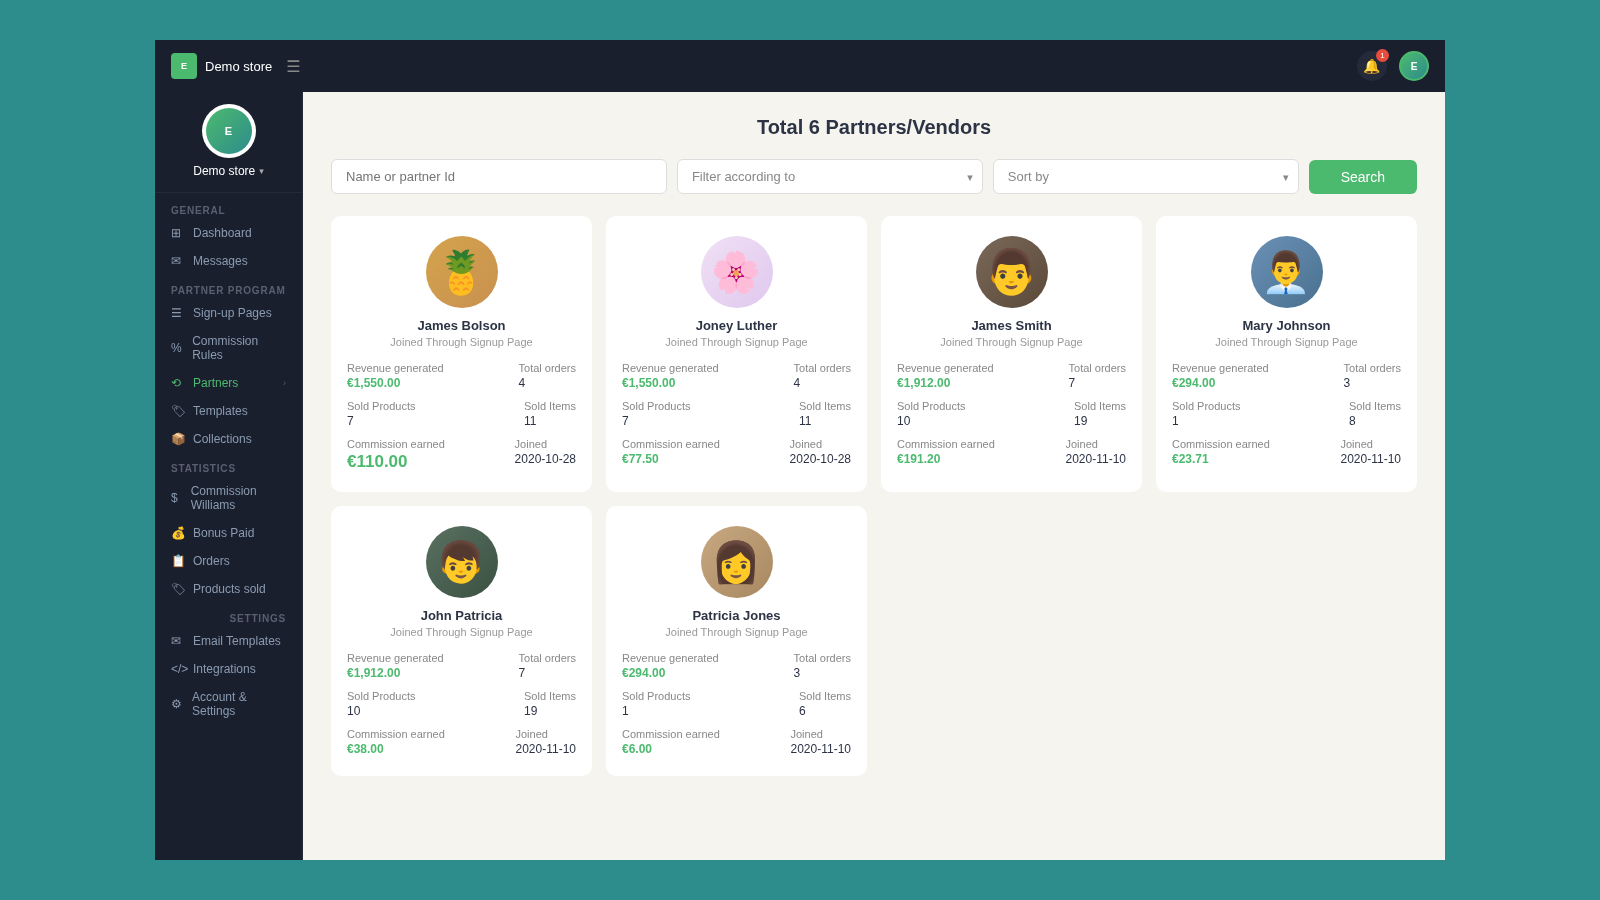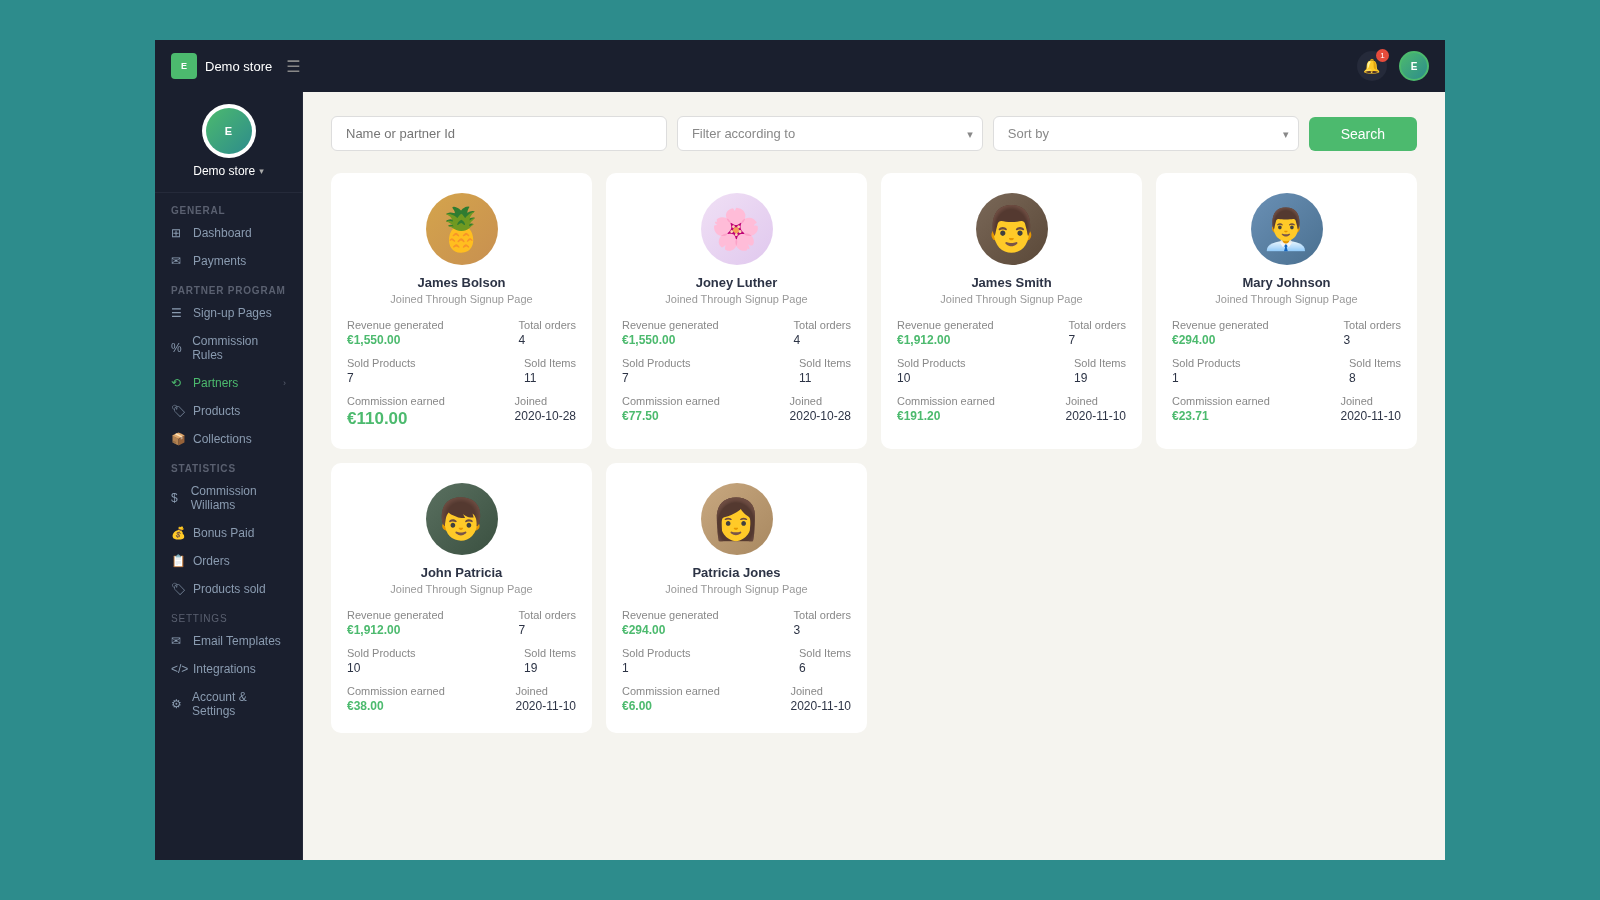--- a/index.html
+++ b/index.html
@@ -39,40 +39,40 @@
     </div>
   </div>
 
   <div style="color:#5a6070;font-size:10px;font-weight:600;text-transform:uppercase;letter-spacing:0.08em;padding:6px 16px 3px;">GENERAL</div>
   <div style="display:flex;align-items:center;gap:8px;padding:7px 16px;color:#8a9bb0;font-size:12px;cursor:pointer;">
     <span style="font-size:12px;width:14px;">⊞</span>
     <span>Dashboard</span>
   </div>
   <div style="display:flex;align-items:center;gap:8px;padding:7px 16px;color:#8a9bb0;font-size:12px;cursor:pointer;">
     <span style="font-size:12px;width:14px;">✉</span>
-    <span>Payments</span>
+    <span>Messages</span>
   </div>
 
   <div style="color:#5a6070;font-size:10px;font-weight:600;text-transform:uppercase;letter-spacing:0.08em;padding:10px 16px 3px;">PARTNER PROGRAM</div>
   <div style="display:flex;align-items:center;gap:8px;padding:7px 16px;color:#8a9bb0;font-size:12px;cursor:pointer;">
     <span style="font-size:12px;width:14px;">☰</span>
     <span>Sign-up Pages</span>
   </div>
   <div style="display:flex;align-items:center;gap:8px;padding:7px 16px;color:#8a9bb0;font-size:12px;cursor:pointer;">
     <span style="font-size:12px;width:14px;">%</span>
     <span>Commission Rules</span>
   </div>
   <div style="display:flex;align-items:center;gap:8px;padding:7px 16px;color:#4cba6e;font-size:12px;cursor:pointer;">
     <span style="font-size:12px;width:14px;">⟲</span>
     <span style="flex:1;">Partners</span>
     <span style="font-size:9px;color:#5a6070;">›</span>
   </div>
   <div style="display:flex;align-items:center;gap:8px;padding:7px 16px;color:#8a9bb0;font-size:12px;cursor:pointer;">
     <span style="font-size:12px;width:14px;">🏷</span>
-    <span>Products</span>
+    <span>Templates</span>
   </div>
   <div style="display:flex;align-items:center;gap:8px;padding:7px 16px;color:#8a9bb0;font-size:12px;cursor:pointer;">
     <span style="font-size:12px;width:14px;">📦</span>
     <span>Collections</span>
   </div>
 
   <div style="color:#5a6070;font-size:10px;font-weight:600;text-transform:uppercase;letter-spacing:0.08em;padding:10px 16px 3px;">STATISTICS</div>
   <div style="display:flex;align-items:center;gap:8px;padding:7px 16px;color:#8a9bb0;font-size:12px;cursor:pointer;">
     <span style="font-size:12px;width:14px;">$</span>
     <span>Commission Williams</span>
@@ -83,37 +83,38 @@
   </div>
   <div style="display:flex;align-items:center;gap:8px;padding:7px 16px;color:#8a9bb0;font-size:12px;cursor:pointer;">
     <span style="font-size:12px;width:14px;">📋</span>
     <span>Orders</span>
   </div>
   <div style="display:flex;align-items:center;gap:8px;padding:7px 16px;color:#8a9bb0;font-size:12px;cursor:pointer;">
     <span style="font-size:12px;width:14px;">🏷</span>
     <span>Products sold</span>
   </div>
 
-  <div style="color:#5a6070;font-size:10px;font-weight:400;text-transform:uppercase;letter-spacing:0.08em;padding:10px 16px 3px;">SETTINGS</div>
+  <div style="color:#5a6070;font-size:10px;font-weight:700;text-transform:uppercase;letter-spacing:0.08em;padding:10px 16px 3px;text-align:right;">SETTINGS</div>
   <div style="display:flex;align-items:center;gap:8px;padding:7px 16px;color:#8a9bb0;font-size:12px;cursor:pointer;">
     <span style="font-size:12px;width:14px;">✉</span>
     <span>Email Templates</span>
   </div>
   <div style="display:flex;align-items:center;gap:8px;padding:7px 16px;color:#8a9bb0;font-size:12px;cursor:pointer;">
     <span style="font-size:12px;width:14px;">&lt;/&gt;</span>
     <span>Integrations</span>
   </div>
   <div style="display:flex;align-items:center;gap:8px;padding:7px 16px;color:#8a9bb0;font-size:12px;cursor:pointer;">
     <span style="font-size:12px;width:14px;">⚙</span>
     <span>Account &amp; Settings</span>
   </div>
 </div>
 
 <div style="position:absolute;top:92px;left:303px;right:155px;bottom:40px;background:#f5f4ef;overflow-y:auto;padding:24px 28px;">
 
+  <h1 style="text-align:center;font-size:20px;font-weight:600;color:#2c3345;margin-bottom:20px;">Total 6 Partners/Vendors</h1>
 
   <div style="display:flex;gap:10px;margin-bottom:22px;align-items:center;">
     <input type="text" placeholder="Name or partner Id" style="flex: 1.2 1 0%; padding: 9px 14px; border: 1px solid rgb(221, 221, 221); border-radius: 6px; font-size: 13px; color: rgb(170, 170, 170); background: white; outline: none;">
     <div style="position:relative;flex:1.2;">
       <select style="width:100%;padding:9px 30px 9px 14px;border:1px solid #ddd;border-radius:6px;font-size:13px;color:#888;background:white;appearance:none;-webkit-appearance:none;outline:none;cursor:pointer;">
         <option>Filter according to</option>
       </select>
       <span style="position:absolute;right:10px;top:50%;transform:translateY(-50%);color:#888;pointer-events:none;font-size:11px;">▾</span>
     </div>
     <div style="position:relative;flex:1.2;">

